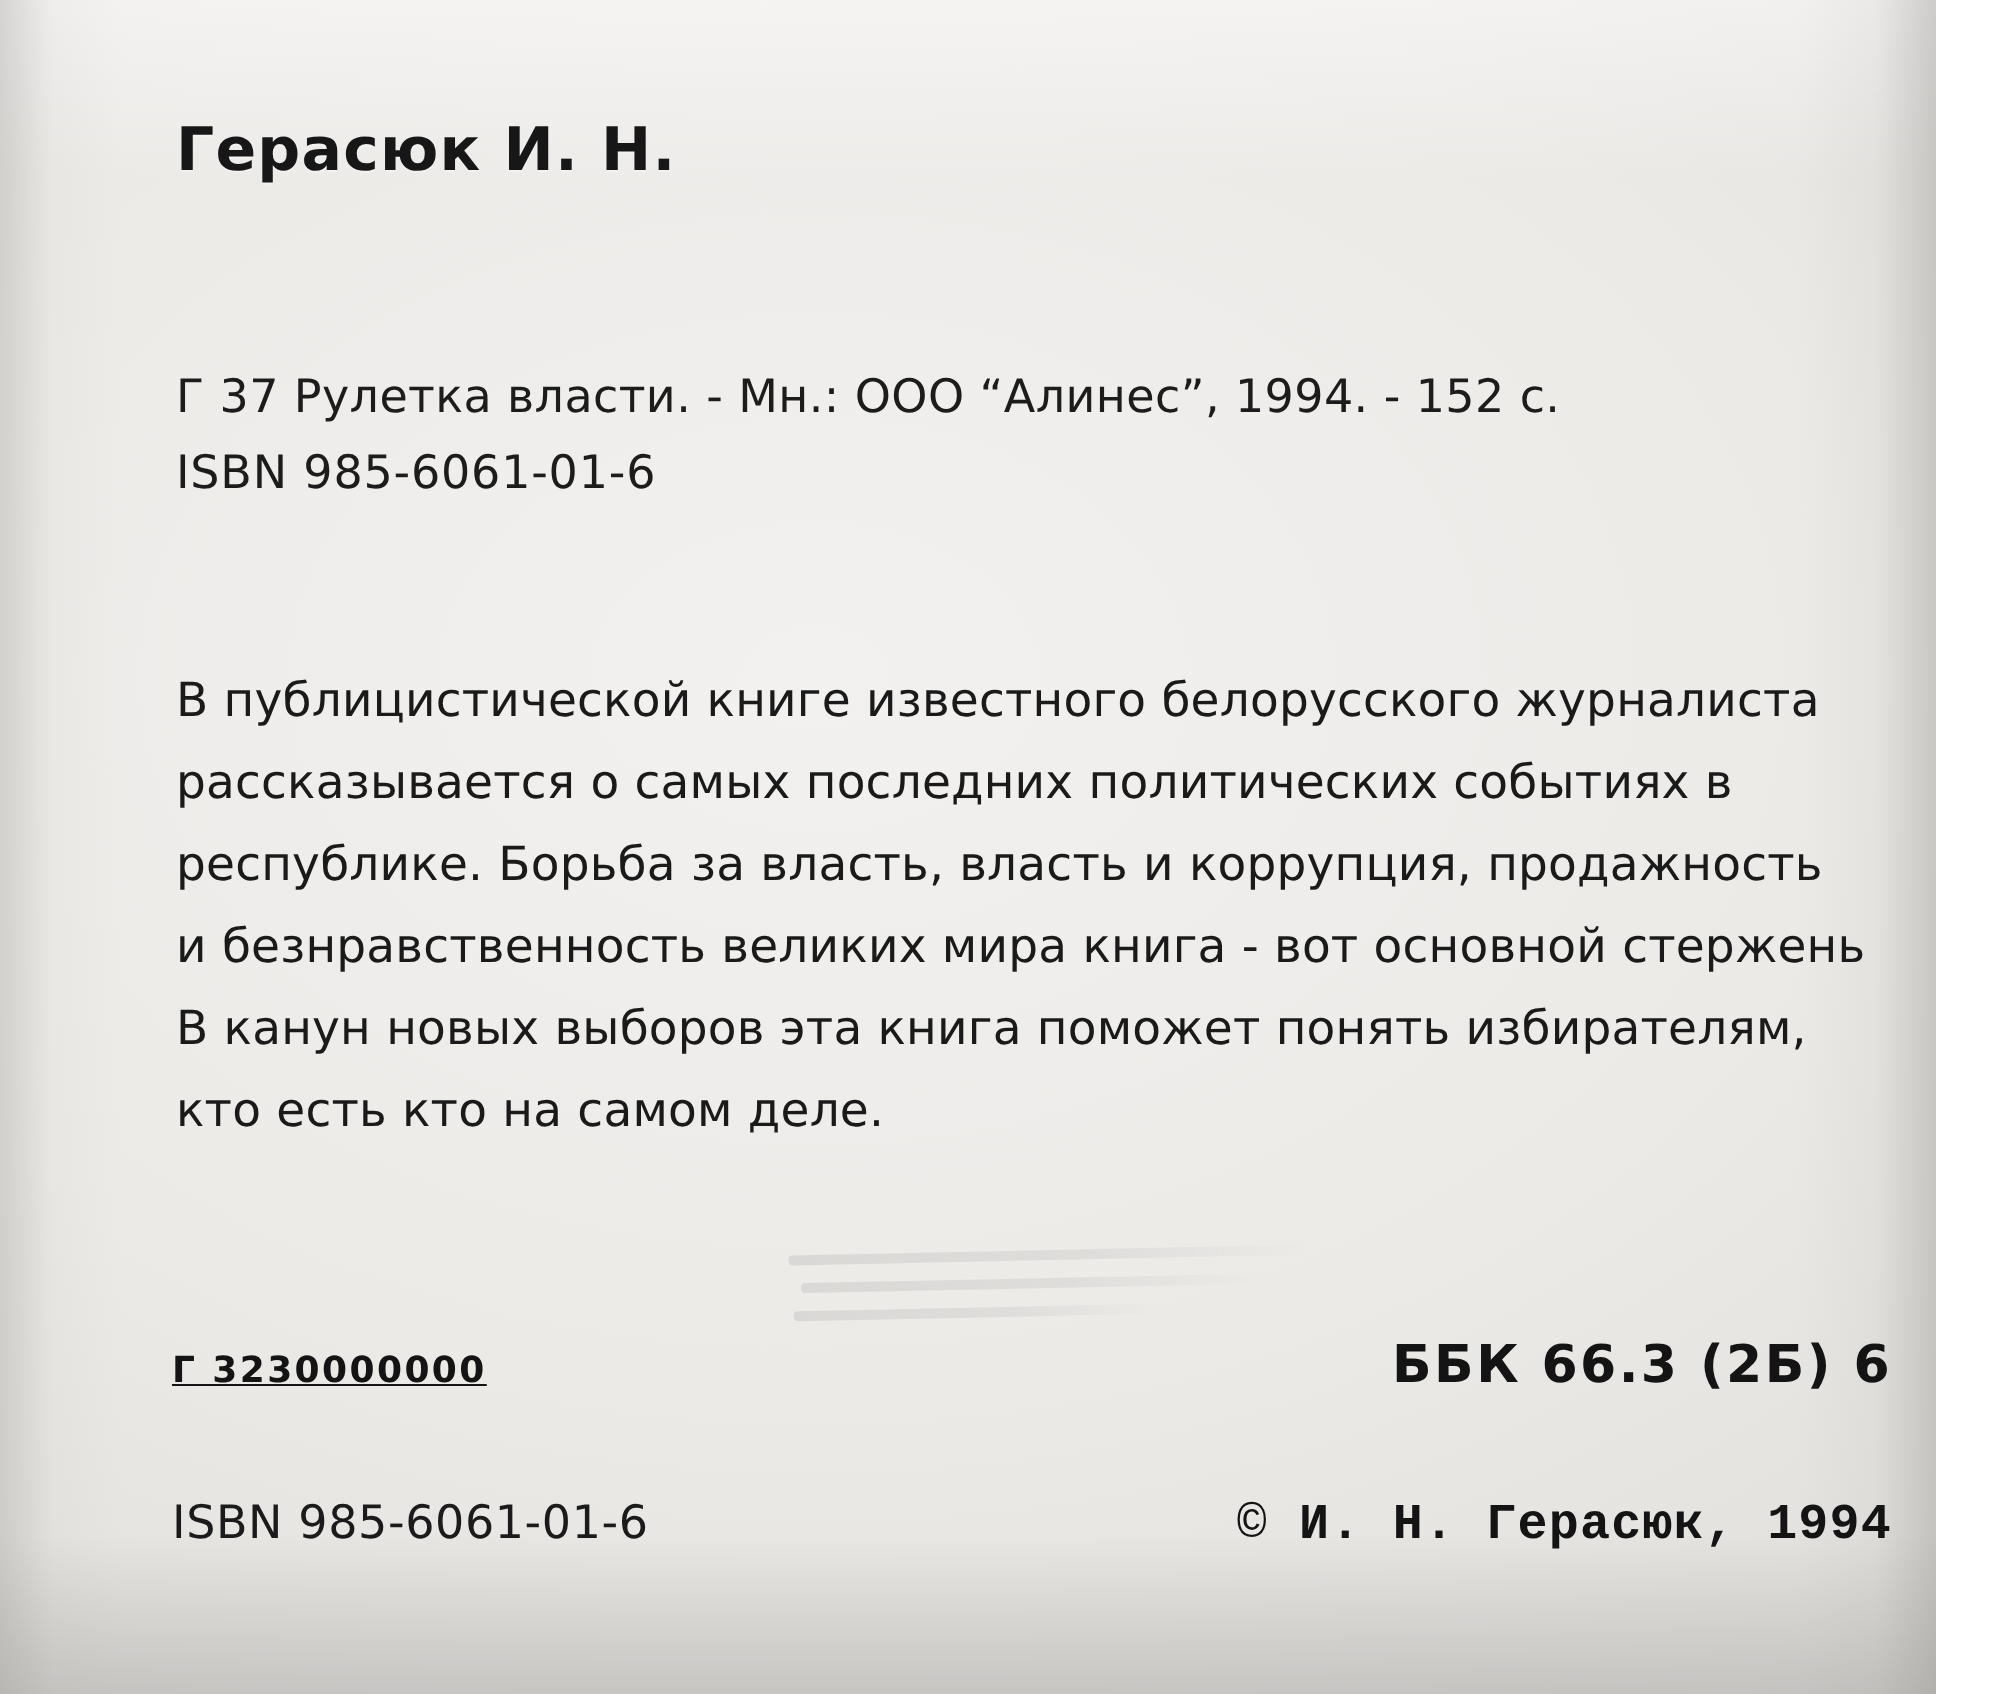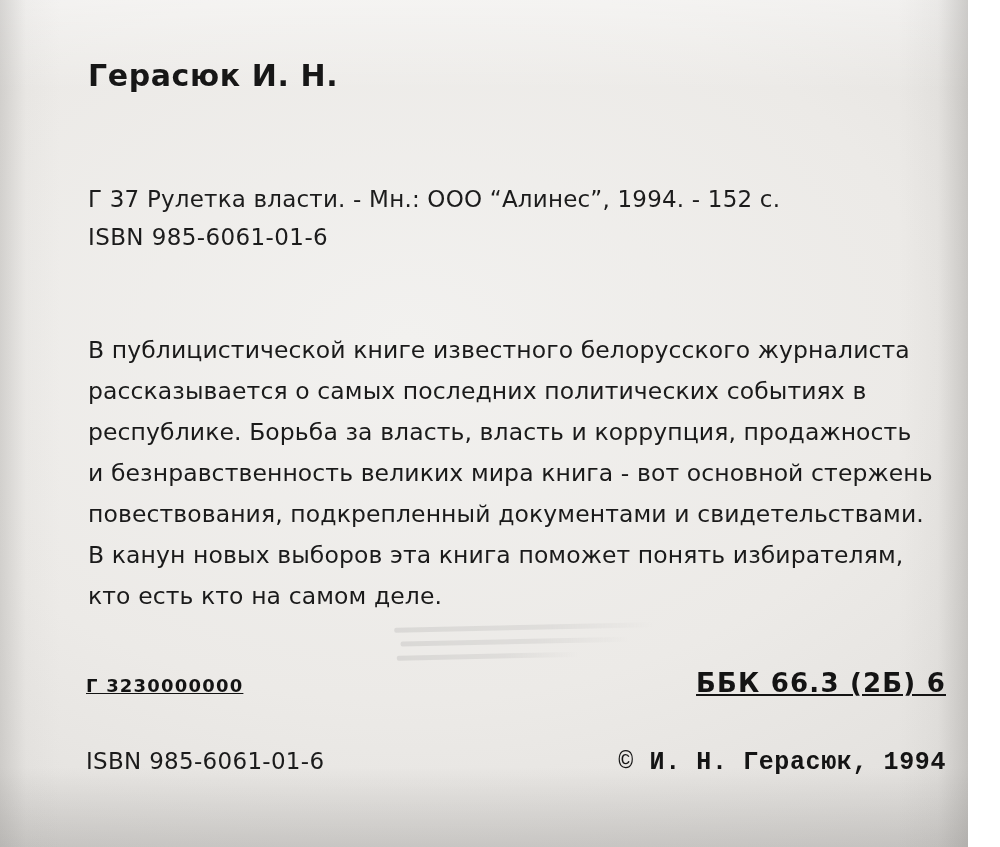--- a/index.html
+++ b/index.html
@@ -108,21 +108,20 @@
     font-weight: bold;
     letter-spacing: 1.2px;
     color: #141414;
     text-decoration: underline;
   }
   .code-right {
     font-size: 26px;
     font-weight: bold;
     letter-spacing: 1.2px;
     color: #141414;
-    text-decoration: underline;
   }
   .isbn-bottom {
     font-size: 23px;
     letter-spacing: 0.3px;
     color: #1b1b1b;
   }
   .copyright {
     font-size: 25px;
     font-weight: bold;
     letter-spacing: 0.6px;
@@ -149,21 +148,20 @@
     <div class="cite">
       <div class="line1">Г 37 Рулетка власти. - Мн.: ООО “Алинес”, 1994. - 152 с.</div>
       <div class="line2">ISBN 985-6061-01-6</div>
     </div>
 
     <div class="annotation">
       <span class="ln">В публицистической книге известного белорусского журналиста</span>
       <span class="ln">рассказывается  о  самых  последних  политических  событиях  в</span>
       <span class="ln">республике. Борьба за власть, власть и коррупция, продажность</span>
       <span class="ln">и безнравственность великих мира книга - вот основной стержень</span>
-      <span class="ln">повествования, подкрепленный документами и свидетельствами.</span>
       <span class="ln">В канун новых выборов эта книга поможет понять избирателям,</span>
       <span class="ln">кто есть кто на самом деле.</span>
     </div>
 
     <div class="footer-row top">
       <div class="code-left">Г 3230000000</div>
       <div class="code-right">ББК 66.3 (2Б) 6</div>
     </div>
 
     <div class="footer-row bottom">

